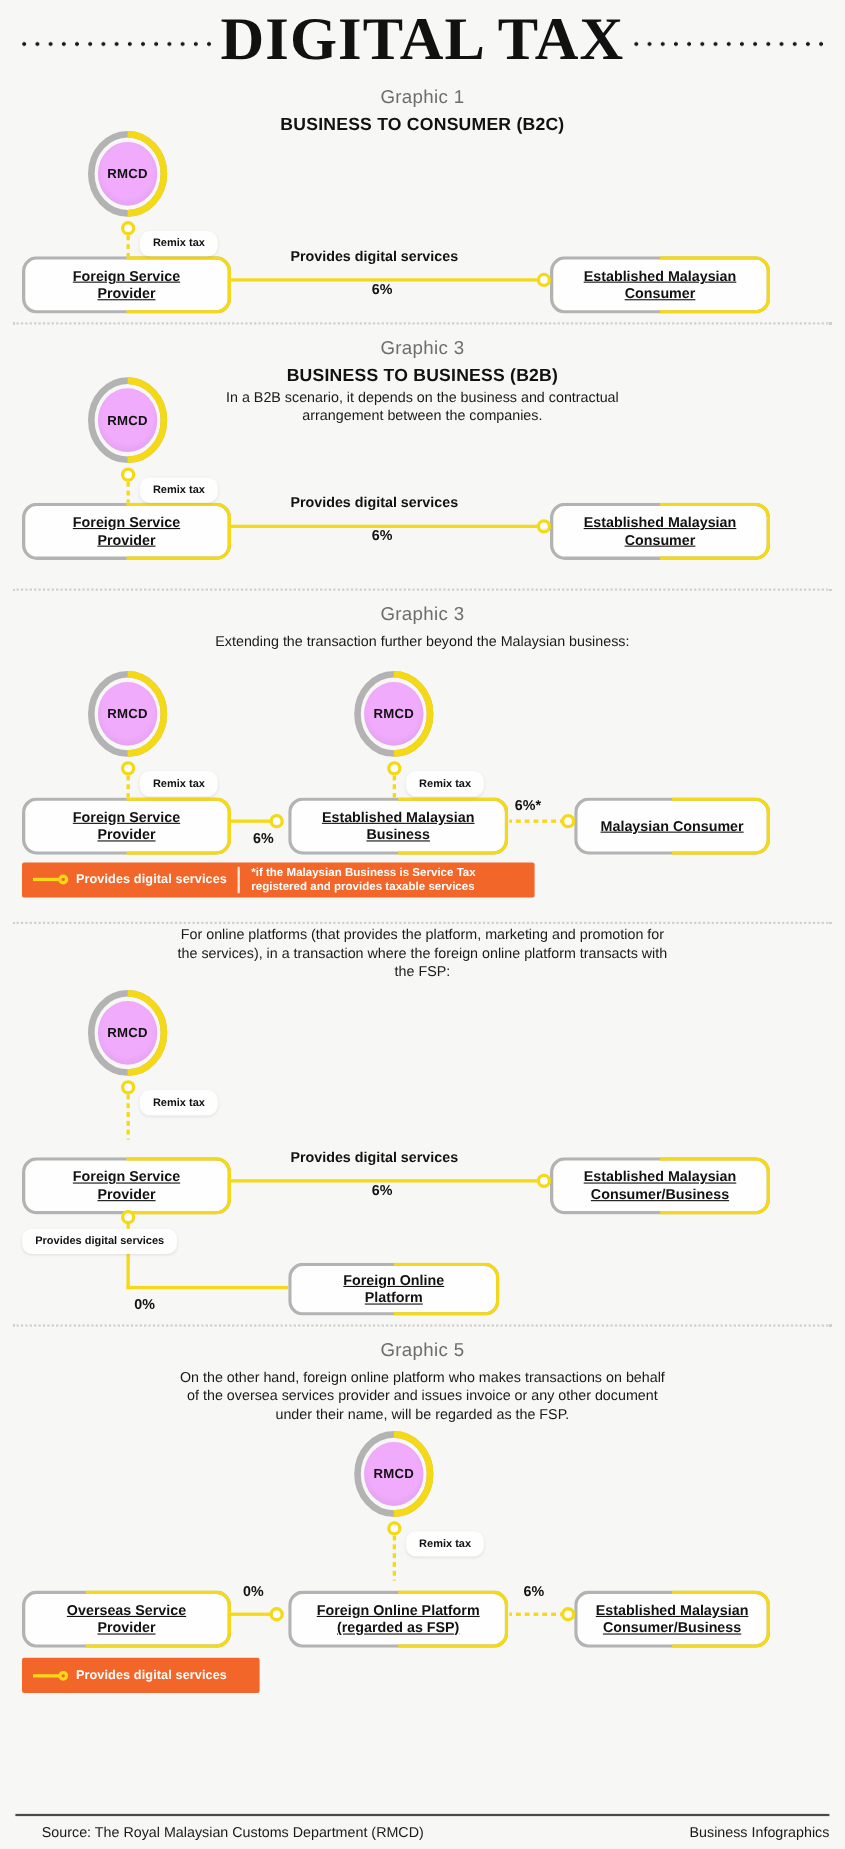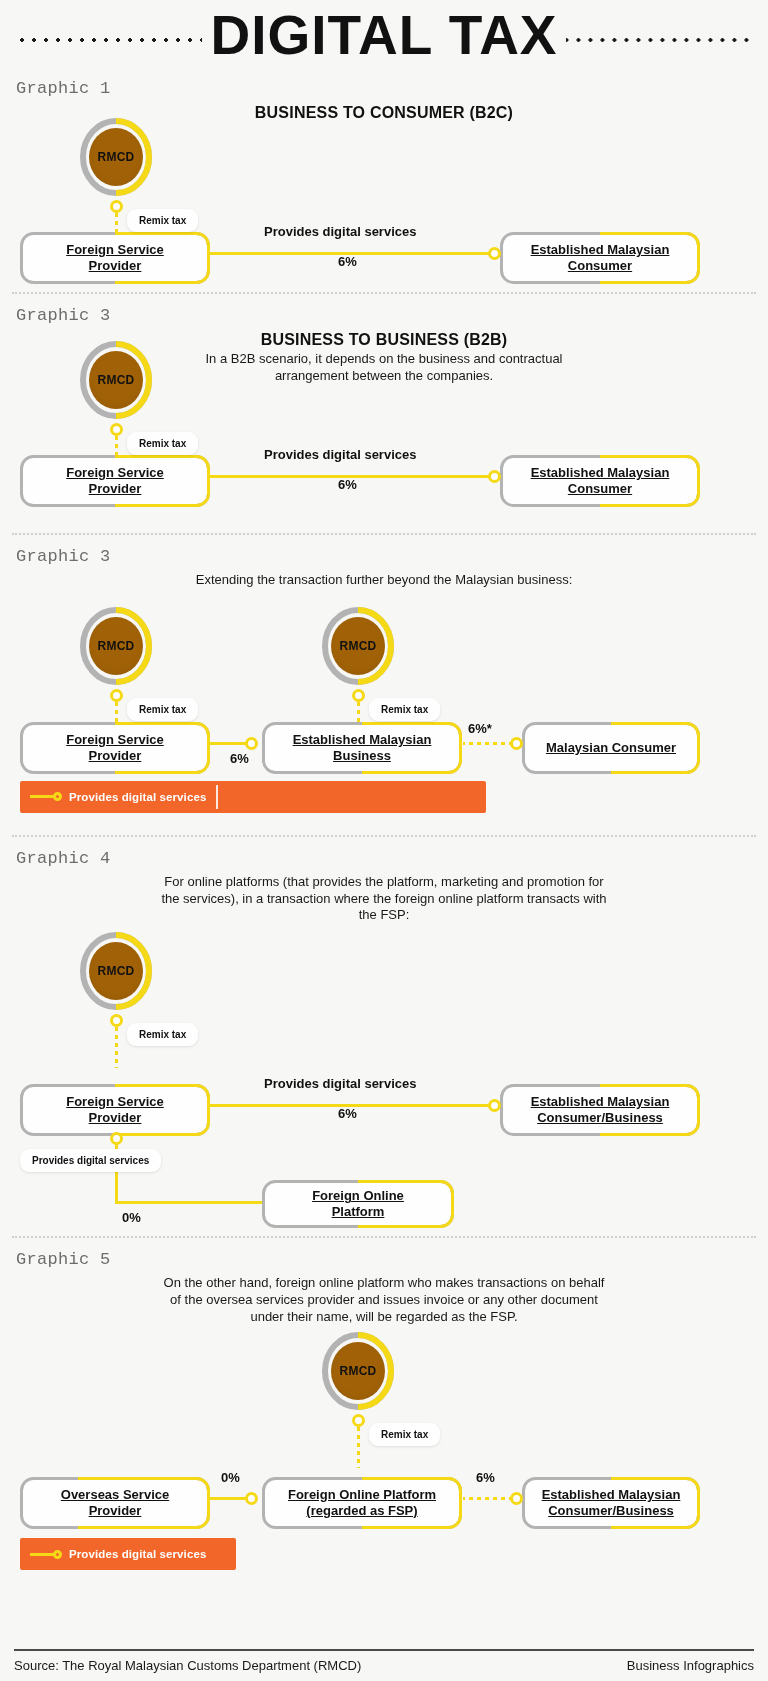--- a/index.html
+++ b/index.html
@@ -20,38 +20,38 @@
     padding: 8px 16px 4px 16px;
     gap: 6px;
   }
   .title-dots { flex:1 1 auto; height:4px; position:relative; top:4px;
     background-image: radial-gradient(circle, #1a1a1a 1.6px, rgba(0,0,0,0) 1.8px);
     background-size: 12px 4px; background-repeat: repeat-x;
     background-position: left center;
   }
   .title-dots.right { background-position: right center; }
   .main-title {
-    font-family: Liberation Sans, sans-serif;
+    font-family: Liberation Serif, serif;
     font-weight: 700;
     font-size: 55px;
     letter-spacing: 1px;
     line-height: 1.0;
     white-space: nowrap;
     padding: 0 2px;
   }
 
   
   .section { position: relative; padding: 0 16px; }
   .divider {
     height:0; margin: 0 12px;
     border-top: 2px dotted #cfcfcb;
   }
   .sec-label {
-    text-align:left;
-    font-family: Liberation Mono, monospace;
+    text-align:center;
+    font-family: Liberation Sans, sans-serif;
     font-size: 17px;
     color: #6d6d6d;
     letter-spacing:.3px;
     margin: 12px 0 6px 0;
   }
   .sec-title {
     text-align:center;
     font-size: 16px;
     font-weight: 700;
     letter-spacing:.2px;
@@ -89,21 +89,21 @@
 
   
   .rmcd {
     position:absolute;
     width: 76px; height: 82px;
     z-index: 3;
   }
   .rmcd .ring { position:absolute; inset:0; }
   .rmcd .inner {
     position:absolute; left:11px; top:12px; width:54px; height:58px;
-    background:#a16207; border-radius:50%;
+    background:#f0abfc; border-radius:50%;
     box-shadow: inset 0 -3px 6px rgba(0,0,0,.05);
     display:flex; align-items:center; justify-content:center;
     font-size: 12px; font-weight:700; letter-spacing:.2px;
   }
 
   
   .ln { position:absolute; background:#f5d916; z-index:1; }
   .ln.h { height:3px; }
   .ln.v { width:3px; }
   .ln.dot-v {
@@ -156,21 +156,21 @@
     border:3px solid #f5d916; background:#f2662a; margin-right:7px;
   }
   .legend .ltext { font-size:11.5px; font-weight:700; letter-spacing:.1px; }
   .legend .vdiv { width:2px; align-self:stretch; background:#fff; opacity:.85; margin: 4px 0; }
   .legend .note { font-size:10.5px; font-weight:700; line-height:1.18; white-space:pre-line; }
 
   
   .footer { position:absolute; left:0; right:0; bottom:0; padding: 0 14px 8px 14px; }
   .footer .rule { border-top:2px solid #4a4a4a; margin-bottom:7px; }
   .footer .frow { display:flex; justify-content:space-between; align-items:center;
-                  font-size:13px; color:#1a1a1a; }
+                  font-size:13px; color:#1a1a1a;margin-left:24px; }
 </style>
 </head>
 <body>
 
 <div class="page">
 
   <div class="title-row">
     <div class="title-dots"></div>
     <div class="main-title">DIGITAL TAX</div>
     <div class="title-dots right"></div>
@@ -321,28 +321,31 @@
         <span class="nlabel">Malaysian Consumer</span>
       </div>
 
       <div class="legend" style="left:4px; top:188px; width:466px; height:32px;">
         <div class="seg">
           <span class="line-ic"></span>
           <span class="circ-ic"></span>
           <span class="ltext">Provides digital services</span>
         </div>
         <div class="vdiv"></div>
+        <div class="seg">
+          <span class="note">*if the Malaysian Business is Service Tax
+registered and provides taxable services</span>
+        </div>
       </div>
     </div>
   </div>
 
   <div class="divider" style="margin-top:46px;"></div>
 
   <div class="section">
-    <div class="sec-label">Graphic 4</div>
     <div class="sec-desc" style="max-width:450px;">For online platforms (that provides the platform, marketing and promotion for the services), in a transaction where the foreign online platform transacts with the FSP:</div>
 
     <div class="flow" style="height:238px;">
       <div class="rmcd" style="left:62px; top:2px;">
         <svg class="ring" viewBox="0 0 76 82">
           <ellipse cx="38" cy="41" rx="33" ry="36" fill="none" stroke="#b3b3b3" stroke-width="6"></ellipse>
           <path d="M 38 5 A 33 36 0 0 1 38 77" fill="none" stroke="#f5d916" stroke-width="6"></path>
         </svg>
         <div class="inner">RMCD</div>
       </div>

